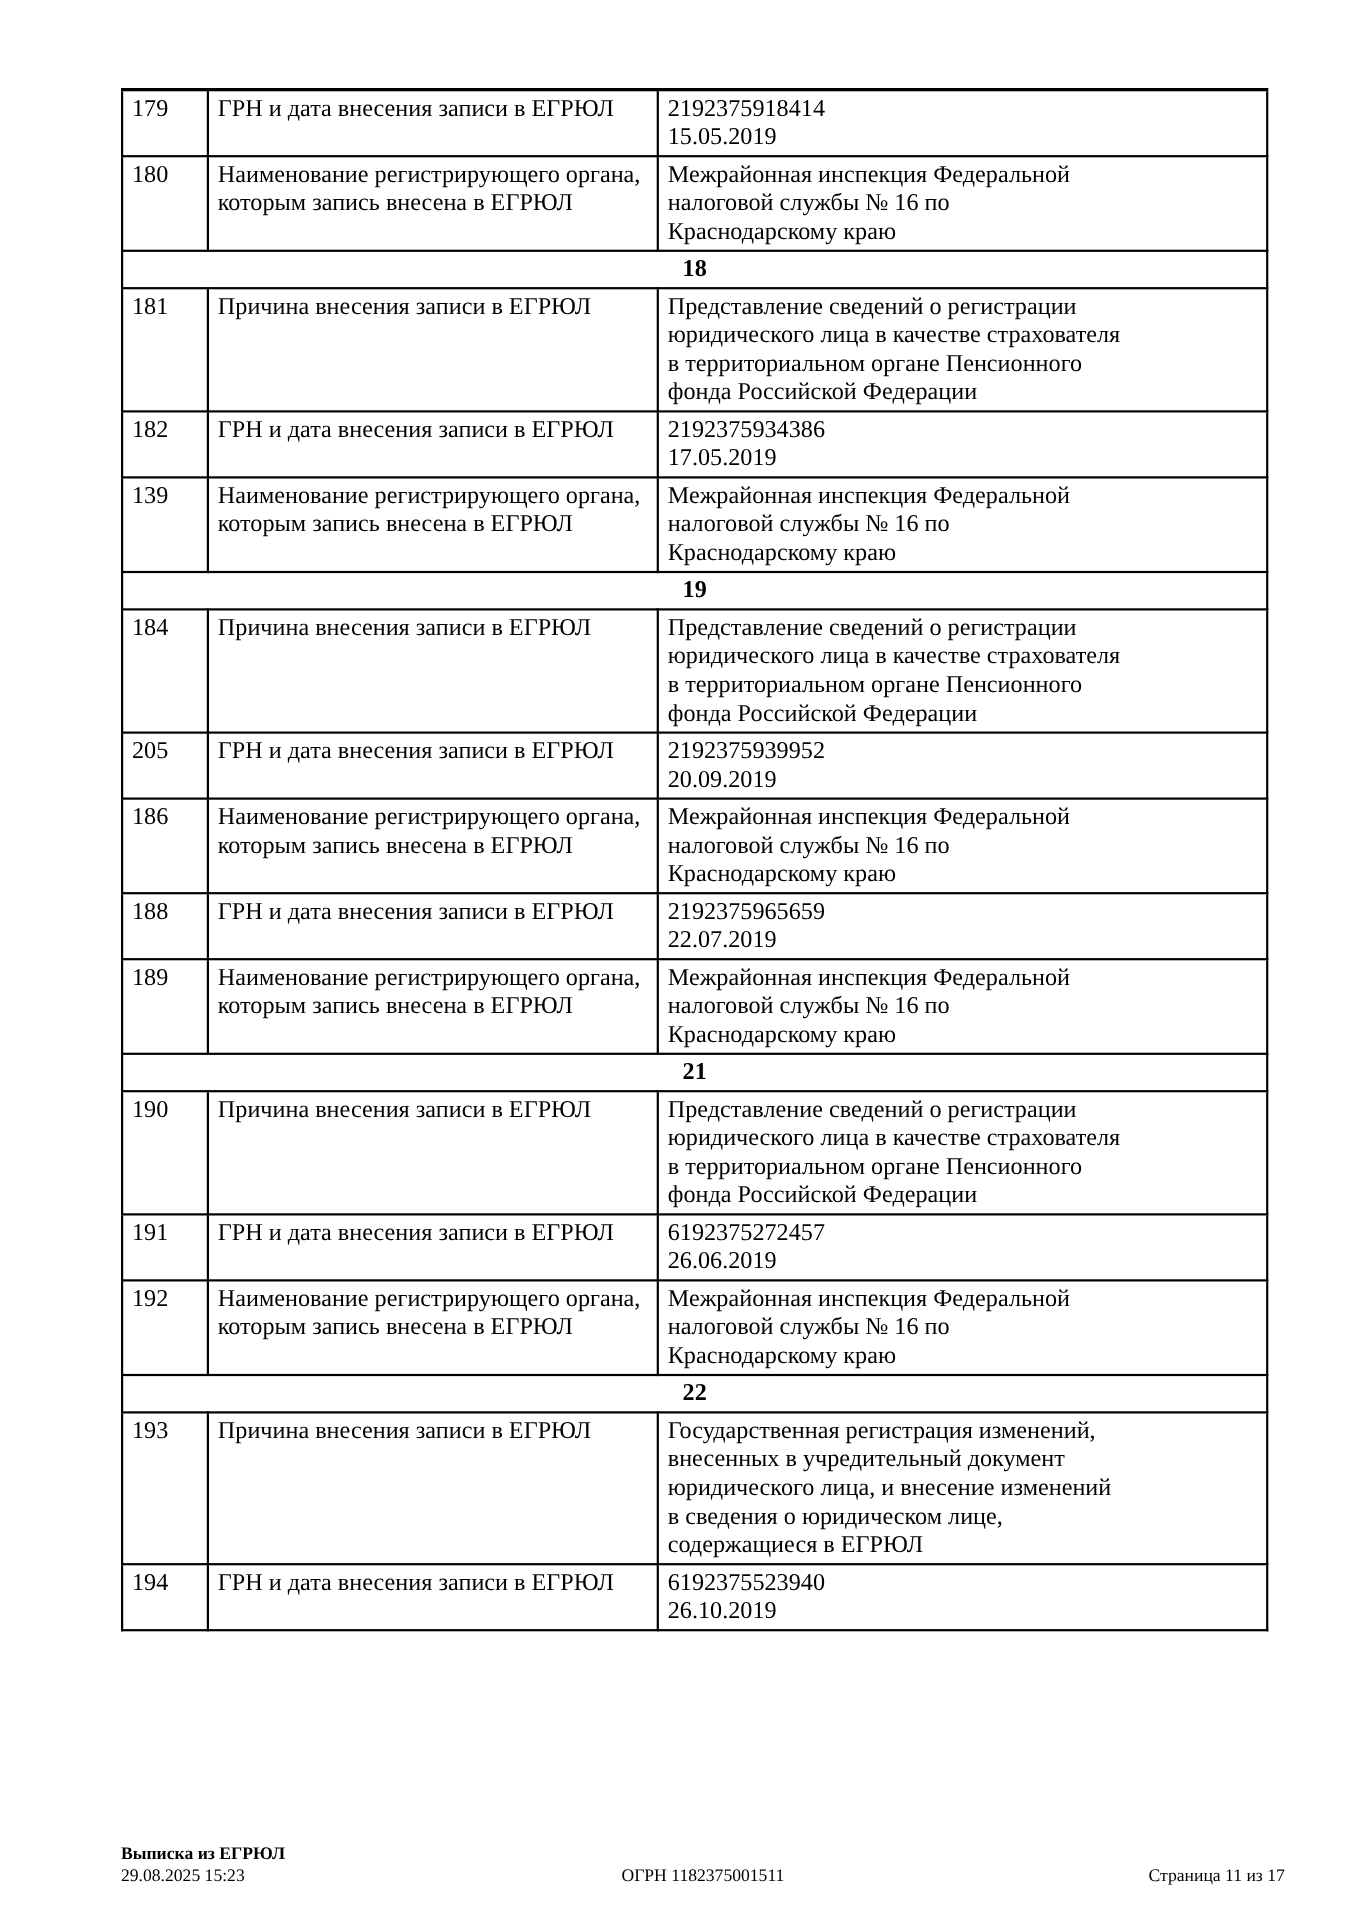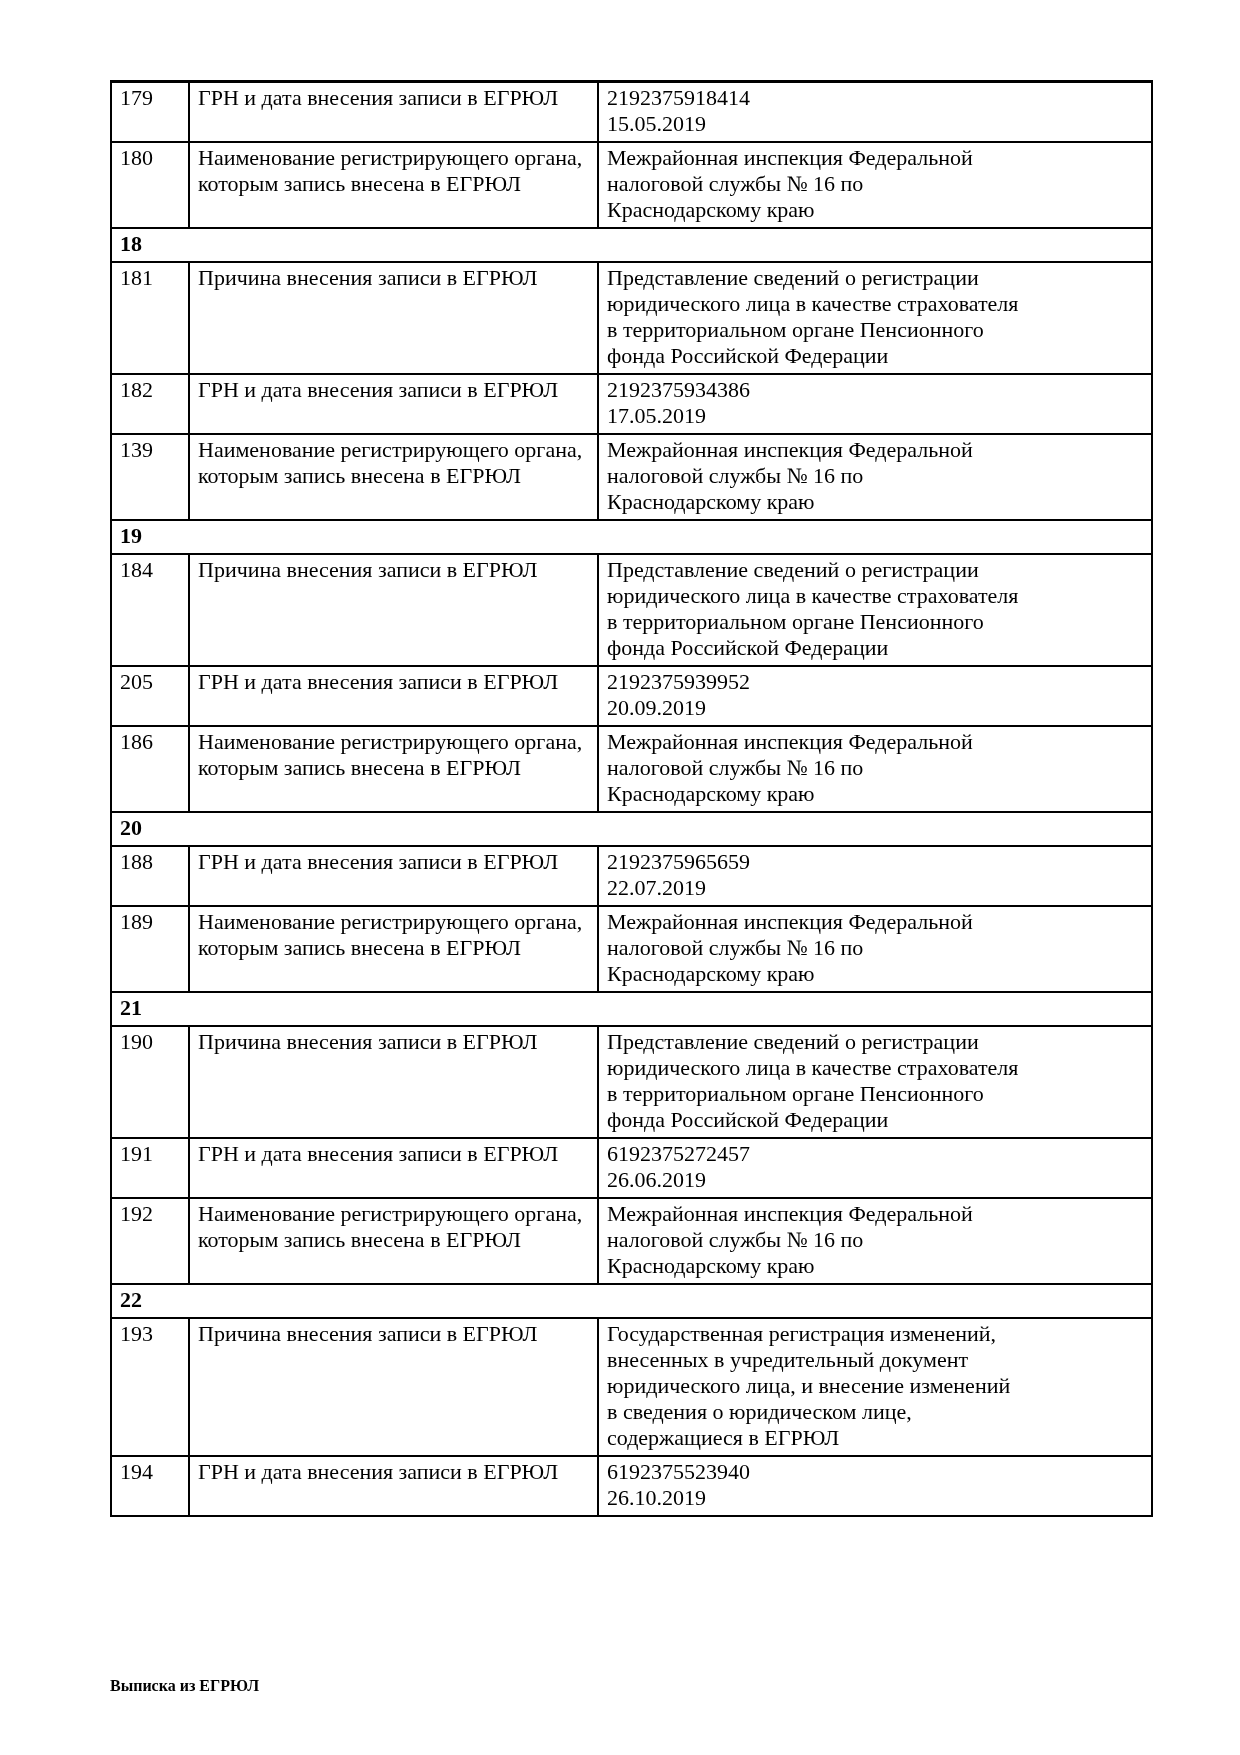--- a/index.html
+++ b/index.html
@@ -39,21 +39,21 @@
   }
   td.label-cell {
     white-space: pre-line;
     padding: 2px 6px 4px 8px;
   }
   td.value-cell {
     white-space: pre-line;
     padding: 2px 4px 4px 5px;
   }
   td.section-cell {
-    text-align: left;
+    text-align: center;
     font-weight: 700;
     padding: 3px 0 4px 0;
     border-bottom-width: 3px;
   }
   .footer {
     position: absolute;
     left: 110px;
     right: 72px;
     top: 1676px;
     font-size: 16px;
@@ -141,23 +141,20 @@
         </tr>
         <tr>
           <td class="num-cell">186</td>
           <td class="label-cell">Наименование регистрирующего органа,
 которым запись внесена в ЕГРЮЛ</td>
           <td class="value-cell">Межрайонная инспекция Федеральной
 налоговой службы № 16 по
 Краснодарскому краю</td>
         </tr>
         <tr>
-          <td colspan="3" class="section-cell">20</td>
-        </tr>
-        <tr>
           <td class="num-cell">188</td>
           <td class="label-cell">ГРН и дата внесения записи в ЕГРЮЛ</td>
           <td class="value-cell">2192375965659
 22.07.2019</td>
         </tr>
         <tr>
           <td class="num-cell">189</td>
           <td class="label-cell">Наименование регистрирующего органа,
 которым запись внесена в ЕГРЮЛ</td>
           <td class="value-cell">Межрайонная инспекция Федеральной
@@ -207,15 +204,20 @@
           <td class="value-cell">6192375523940
 26.10.2019</td>
         </tr>
       </tbody>
   </table>
 
   <div class="footer">
     <div class="footer-row1">
       <span>Выписка из ЕГРЮЛ</span>
     </div>
+    <div class="footer-row2">
+      <span class="f-date">29.08.2025 15:23</span>
+      <span class="f-ogrn">ОГРН 1182375001511</span>
+      <span class="f-page">Страница 11 из 17</span>
+    </div>
   </div>
 
 </div>
 
 </body></html>

